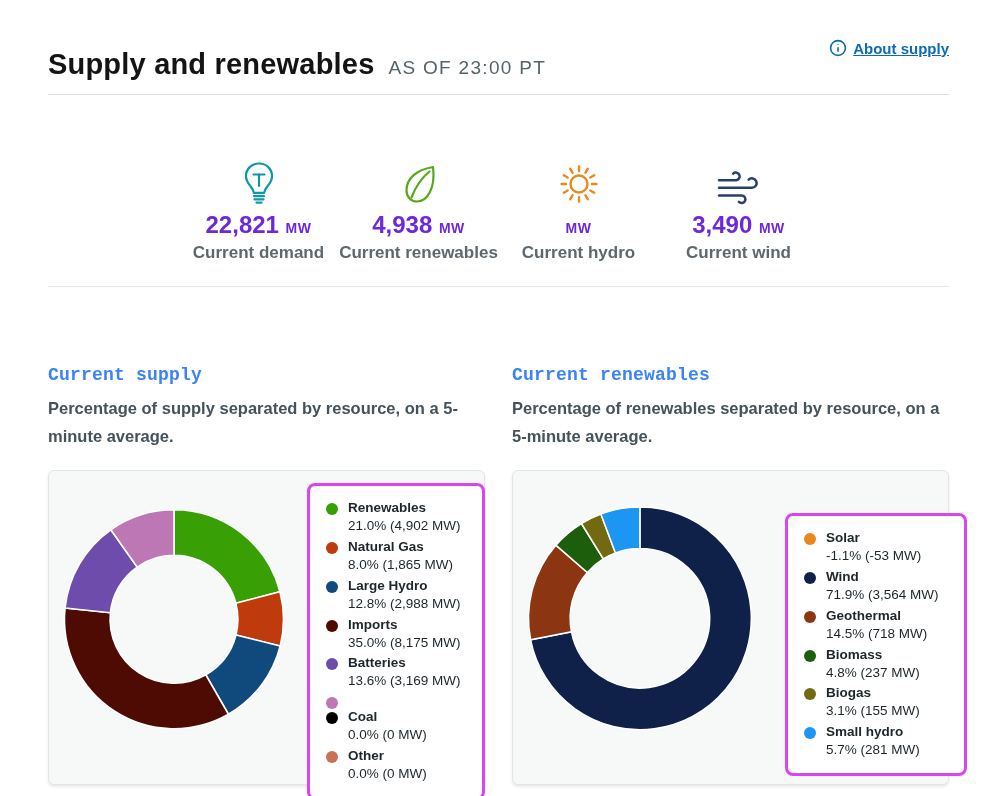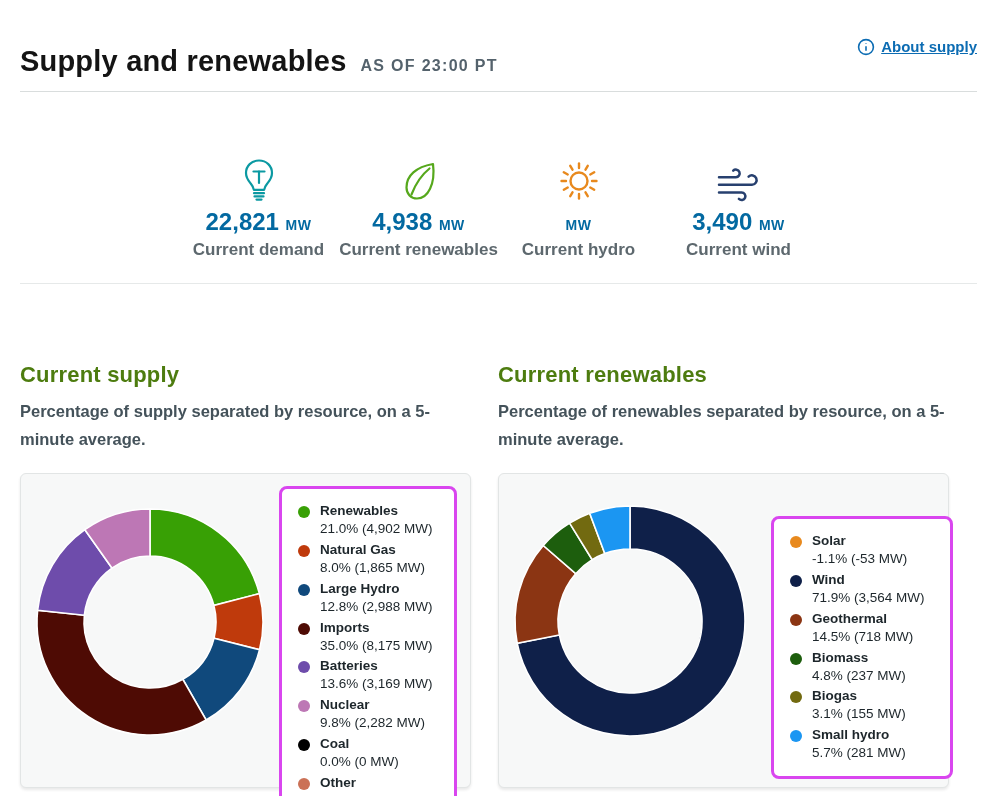--- a/index.html
+++ b/index.html
@@ -3,44 +3,44 @@
 <meta charset="utf-8">
 <style>
   * { box-sizing: border-box; }
   html,body { margin:0; padding:0; background:#ffffff; }
   body {
     width: 997px; height: 796px;
     font-family: "Liberation Sans", sans-serif;
     color: #1a1a1a;
     overflow: hidden;
   }
-  .page { padding: 0 20px; }
+  .page { padding: 0 48px; }
 
   
   .header-row { display:flex; justify-content:space-between; align-items:center; padding-top:15px; }
   .title-group { display:flex; align-items:baseline; gap:14px; }
   .page-title { font-size:29px; font-weight:700; margin:0; letter-spacing:.2px; color:#141414; }
-  .as-of { font-size:16px; color:#54626c; letter-spacing:1.3px; font-weight:700;margin-top:42px; }
+  .as-of { font-size:19px; color:#54626c; letter-spacing:1.3px; font-weight:400;margin-top:42px; }
   .about-link { display:flex; align-items:center; gap:6px; color:#0c6cb3; font-size:15px; font-weight:600; cursor:pointer; }
   .about-link .link-text { text-decoration:underline; }
   .divider { border:none; border-top:1px solid #d9dddd; margin:13px 0 0 0; }
   .divider.light { border-top-color:#e6e9e9; margin-top:21px; }
 
   
   .stats-row { display:flex; justify-content:center; padding-top:64px; }
   .stat { width:160px; display:flex; flex-direction:column; align-items:center; text-align:center; }
   .stat-icon { height:48px; display:flex; align-items:flex-end; justify-content:center; margin-bottom:5px; }
-  .stat-value { font-size:24px; font-weight:700; color:#0369a1; line-height:1.1; }
+  .stat-value { font-size:24px; font-weight:700; color:#6d28d9; line-height:1.1; }
   .stat-value .unit { font-size:14px; letter-spacing:.5px; }
   .stat-label { font-size:17px; font-weight:600; color:#5d686e; margin-top:4px; line-height:1.35; }
 
   
   .sections { display:flex; gap:27px; padding-top:78px; }
   .section { width:451px; }
-  .section-title { font-size:22px; font-weight:600; margin:0; letter-spacing:.2px; color:#4d7c0f; }
+  .section-title { font-size:18px; font-weight:600; margin:0; letter-spacing:.2px; color:#3b82f6;font-family:Liberation Mono, monospace; }
   .section-desc { font-size:16.5px; color:#44525a; line-height:1.67; margin:10px 0 0 0;font-weight:bold; }
 
   .chart-card {
     position:relative; margin-top:20px; height:315px;
     background:#f7f8f8; border:1px solid #e2e5e5; border-radius:6px;
     box-shadow:0 2px 3px rgba(0,0,0,.09);
   }
   .chart-card svg.donut { position:absolute; left:0; top:0; width:100%; height:100%; }
 
   .legend {
@@ -190,24 +190,20 @@
             </div>
             <div class="legend-item">
               <span class="legend-dot" style="background: rgb(110, 76, 171);"></span>
               <div class="legend-text">
                 <div class="legend-name">Batteries</div>
                 <div class="legend-value">13.6% (3,169 MW)</div>
               </div>
             </div>
             <div class="legend-item">
               <span class="legend-dot" style="background: rgb(189, 119, 181);"></span>
-              <div class="legend-text">
-                <div class="legend-name">Nuclear</div>
-                <div class="legend-value">9.8% (2,282 MW)</div>
-              </div>
             </div>
             <div class="legend-item">
               <span class="legend-dot" style="background: rgb(0, 0, 0);"></span>
               <div class="legend-text">
                 <div class="legend-name">Coal</div>
                 <div class="legend-value">0.0% (0 MW)</div>
               </div>
             </div>
             <div class="legend-item">
               <span class="legend-dot" style="background: rgb(203, 113, 86);"></span>

